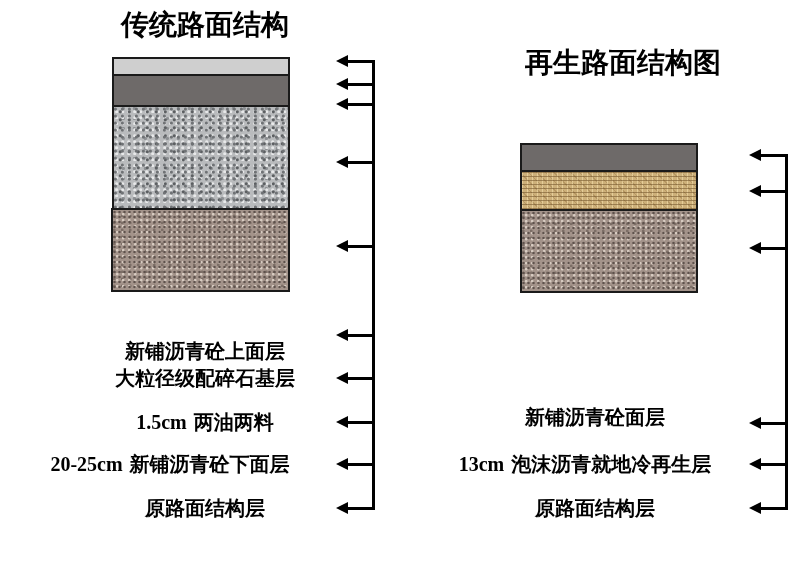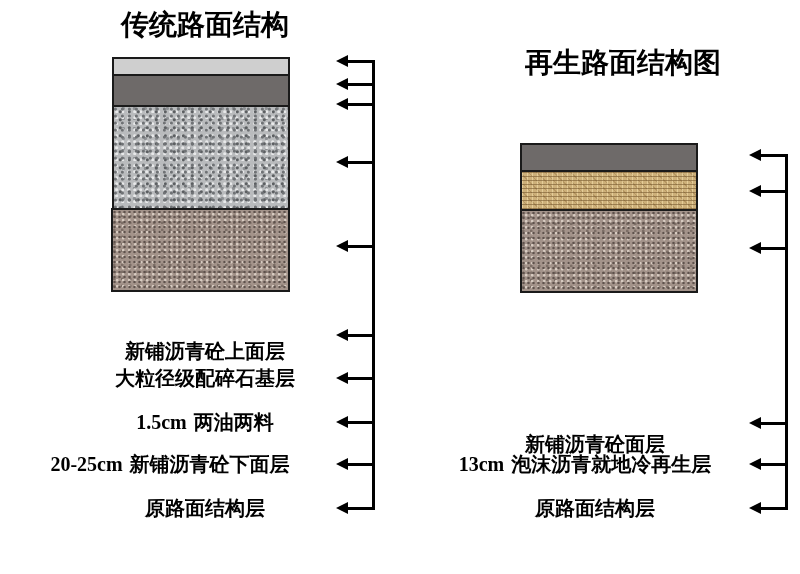--- a/index.html
+++ b/index.html
@@ -134,21 +134,21 @@
 </div>
 <div>
   <div class="hline" style="left:758px; top:463px; width:30px;"></div>
   <div class="arrowhead" style="left:749px; top:458px;"></div>
 </div>
 <div>
   <div class="hline" style="left:758px; top:507px; width:30px;"></div>
   <div class="arrowhead" style="left:749px; top:502px;"></div>
 </div>
 
-<div class="label" style="left:490px; top:431px; width:210px;">
+<div class="label" style="left:490px; top:404px; width:210px;">
   <span class="num"></span><span>新铺沥青砼面层</span>
 </div>
 <div class="label" style="left:420px; top:451px; width:330px;text-align:center;">
   <span class="num">13cm</span><span> 泡沫沥青就地冷再生层</span>
 </div>
 <div class="label" style="left:490px; top:495px; width:210px;">
   <span class="num"></span><span>原路面结构层</span>
 </div>
 
 </body></html>

